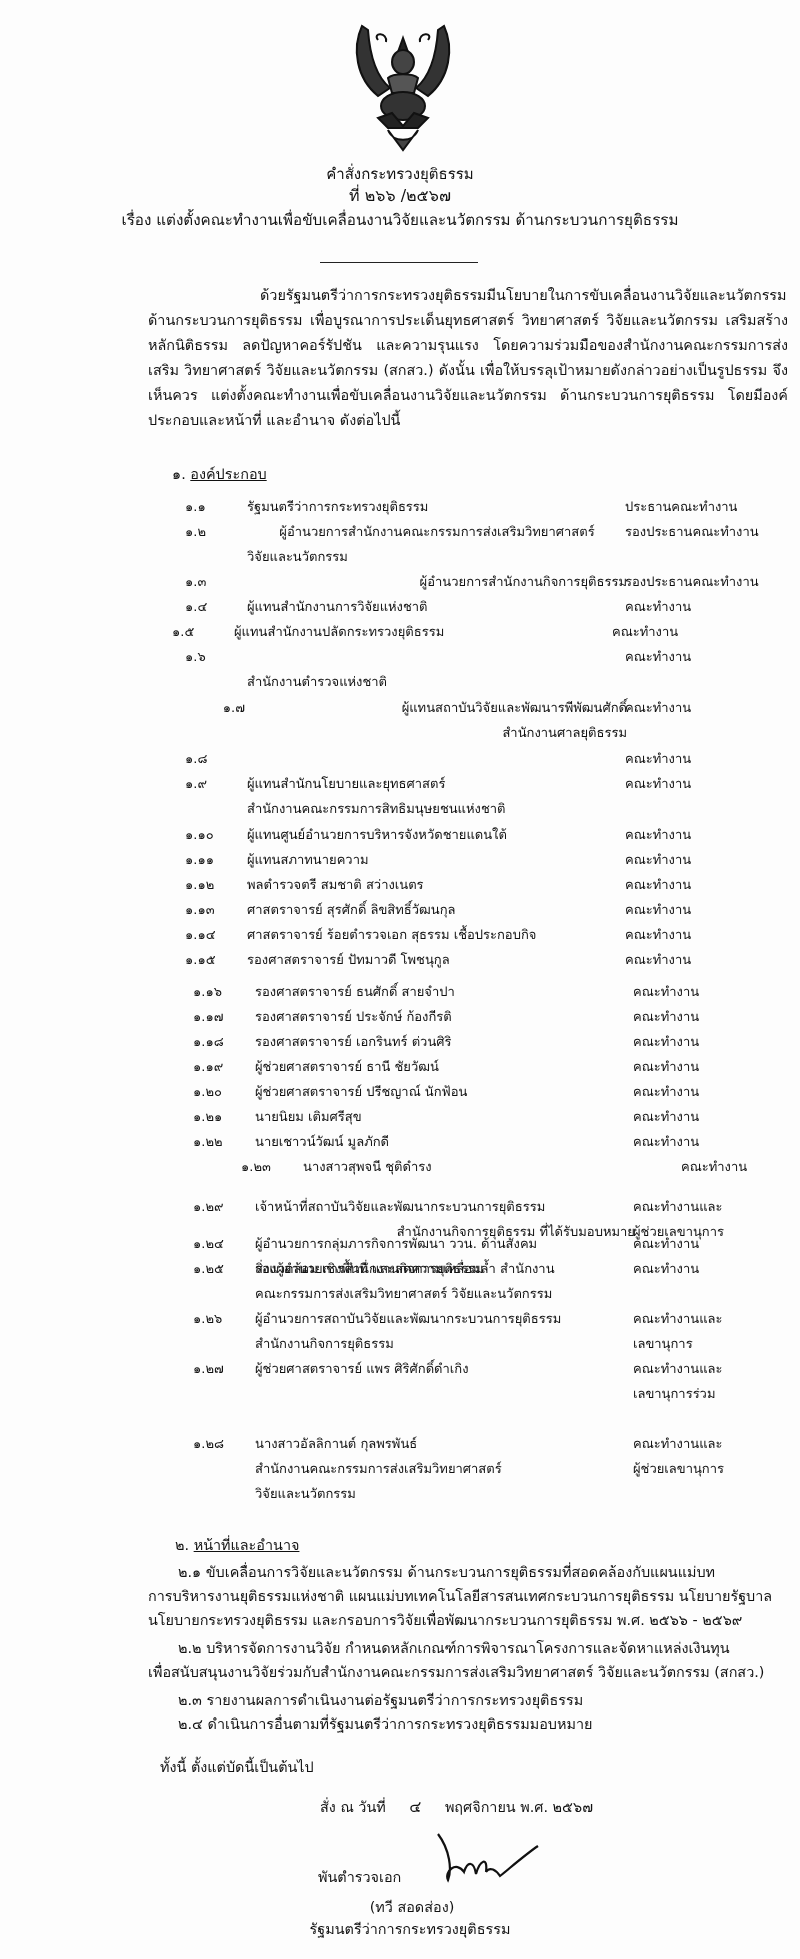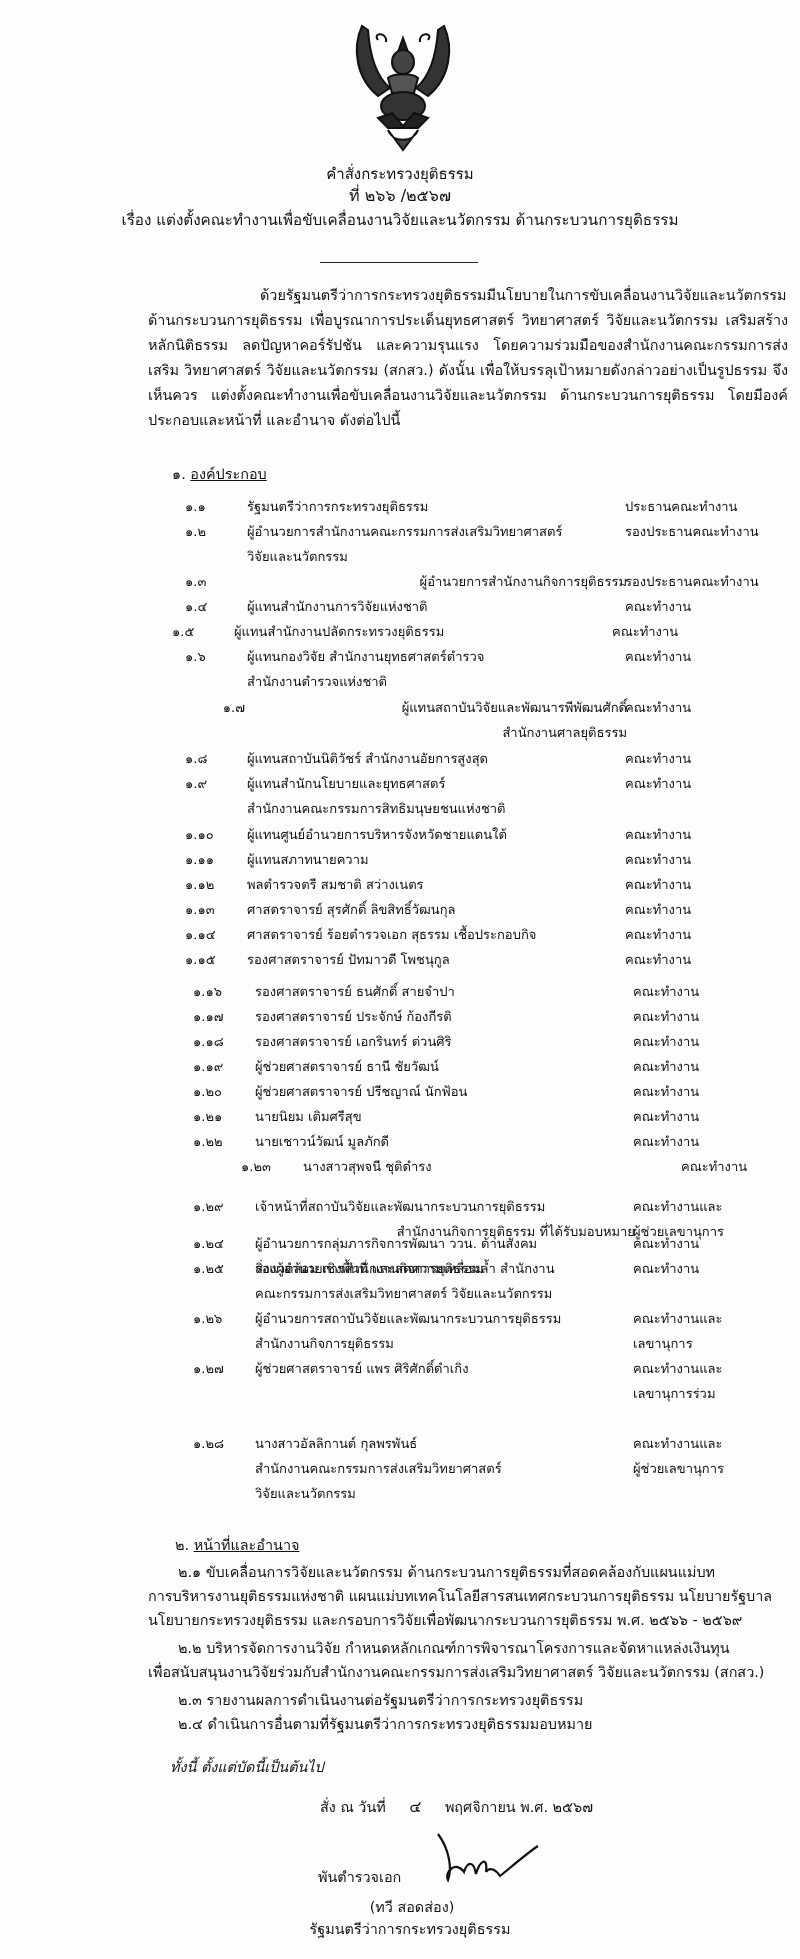--- a/index.html
+++ b/index.html
@@ -56,54 +56,52 @@
   </div>
 
   <div id="members">
       <div class="row" style="left: 185px; top: 495px; width: 600px; height: 25px;">
         <span class="num">๑.๑</span>
         <span class="name" style="top: 0px;">รัฐมนตรีว่าการกระทรวงยุติธรรม</span>
         <span class="role" style="top: 0px;">ประธานคณะทำงาน</span>
       </div>
       <div class="row" style="left: 185px; top: 520px; width: 600px; height: 50px;">
         <span class="num">๑.๒</span>
-        <span class="name" style="top: 0px;">ผู้อำนวยการสำนักงานคณะกรรมการส่งเสริมวิทยาศาสตร์</span>
+        <span class="name" style="top: 0px; text-align: center;">ผู้อำนวยการสำนักงานคณะกรรมการส่งเสริมวิทยาศาสตร์</span>
         <span class="name" style="top: 25px;">วิจัยและนวัตกรรม</span>
         <span class="role" style="top: 0px;">รองประธานคณะทำงาน</span>
       </div>
       <div class="row" style="left: 185px; top: 570px; width: 600px; height: 25px;">
         <span class="num">๑.๓</span>
         <span class="name" style="top: 0px; text-align: right;">ผู้อำนวยการสำนักงานกิจการยุติธรรม</span>
         <span class="role" style="top: 0px;">รองประธานคณะทำงาน</span>
       </div>
       <div class="row" style="left: 185px; top: 595px; width: 600px; height: 25px;">
         <span class="num">๑.๔</span>
         <span class="name" style="top: 0px;">ผู้แทนสำนักงานการวิจัยแห่งชาติ</span>
         <span class="role" style="top: 0px;">คณะทำงาน</span>
       </div>
       <div class="row" style="left: 172px; top: 620px; width: 600px; height: 25px;">
         <span class="num">๑.๕</span>
         <span class="name" style="top: 0px;">ผู้แทนสำนักงานปลัดกระทรวงยุติธรรม</span>
         <span class="role" style="top: 0px;">คณะทำงาน</span>
       </div>
       <div class="row" style="left: 185px; top: 645px; width: 600px; height: 50px;">
         <span class="num">๑.๖</span>
-        <span class="name" style="top: 0px;">ผู้แทนกองวิจัย สำนักงานยุทธศาสตร์ตำรวจ</span>
         <span class="name" style="top: 25px;">สำนักงานตำรวจแห่งชาติ</span>
         <span class="role" style="top: 0px;">คณะทำงาน</span>
       </div>
       <div class="row" style="left: 185px; top: 696px; width: 600px; height: 50px; text-align: right;">
         <span class="num">๑.๗</span>
         <span class="name" style="top: 0px;">ผู้แทนสถาบันวิจัยและพัฒนารพีพัฒนศักดิ์</span>
         <span class="name" style="top: 25px;">สำนักงานศาลยุติธรรม</span>
         <span class="role" style="top: 0px;">คณะทำงาน</span>
       </div>
       <div class="row" style="left: 185px; top: 747px; width: 600px; height: 25px;">
         <span class="num">๑.๘</span>
-        <span class="name" style="top: 0px;">ผู้แทนสถาบันนิติวัชร์ สำนักงานอัยการสูงสุด</span>
         <span class="role" style="top: 0px;">คณะทำงาน</span>
       </div>
       <div class="row" style="left: 185px; top: 772px; width: 600px; height: 50px;">
         <span class="num">๑.๙</span>
         <span class="name" style="top: 0px;">ผู้แทนสำนักนโยบายและยุทธศาสตร์</span>
         <span class="name" style="top: 25px;">สำนักงานคณะกรรมการสิทธิมนุษยชนแห่งชาติ</span>
         <span class="role" style="top: 0px;">คณะทำงาน</span>
       </div>
       <div class="row" style="left: 185px; top: 823px; width: 600px; height: 25px;">
         <span class="num">๑.๑๐</span>
@@ -232,21 +230,21 @@
         <div>เพื่อสนับสนุนงานวิจัยร่วมกับสำนักงานคณะกรรมการส่งเสริมวิทยาศาสตร์ วิจัยและนวัตกรรม (สกสว.)</div>
       </div>
       <div class="duty" style="top: 1688px;">
         <div style="padding-left: 30px;"><span>๒.๓</span> <span>รายงานผลการดำเนินงานต่อรัฐมนตรีว่าการกระทรวงยุติธรรม</span></div>
       </div>
       <div class="duty" style="top: 1712px;">
         <div style="padding-left: 30px;"><span>๒.๔</span> <span>ดำเนินการอื่นตามที่รัฐมนตรีว่าการกระทรวงยุติธรรมมอบหมาย</span></div>
       </div>
     </div>
 
-  <div class="sec" style="left:170px; top:1757px;font-style:italic;">ทั้งนี้  ตั้งแต่บัดนี้เป็นต้นไป</div>
+  <div class="sec" style="left:160px; top:1757px;">ทั้งนี้  ตั้งแต่บัดนี้เป็นต้นไป</div>
 
   <div class="sec" style="left:320px; top:1797px;">
     <span>สั่ง ณ วันที่</span>
     <span style="display:inline-block; width:50px; text-align:center; font-size:16px;">๔</span>
     <span>พฤศจิกายน พ.ศ. ๒๕๖๗</span>
   </div>
 
   <svg class="sig-scrawl" viewBox="0 0 110 60">
     <path d="M8 4 C20 20, 22 40, 18 50 C14 42, 26 30, 34 42 C38 30, 44 32, 46 44 C50 30, 58 26, 56 42 C60 36, 66 40, 70 46 C80 38, 96 24, 108 16" fill="none" stroke="#111" stroke-width="2.2"></path>
   </svg>

